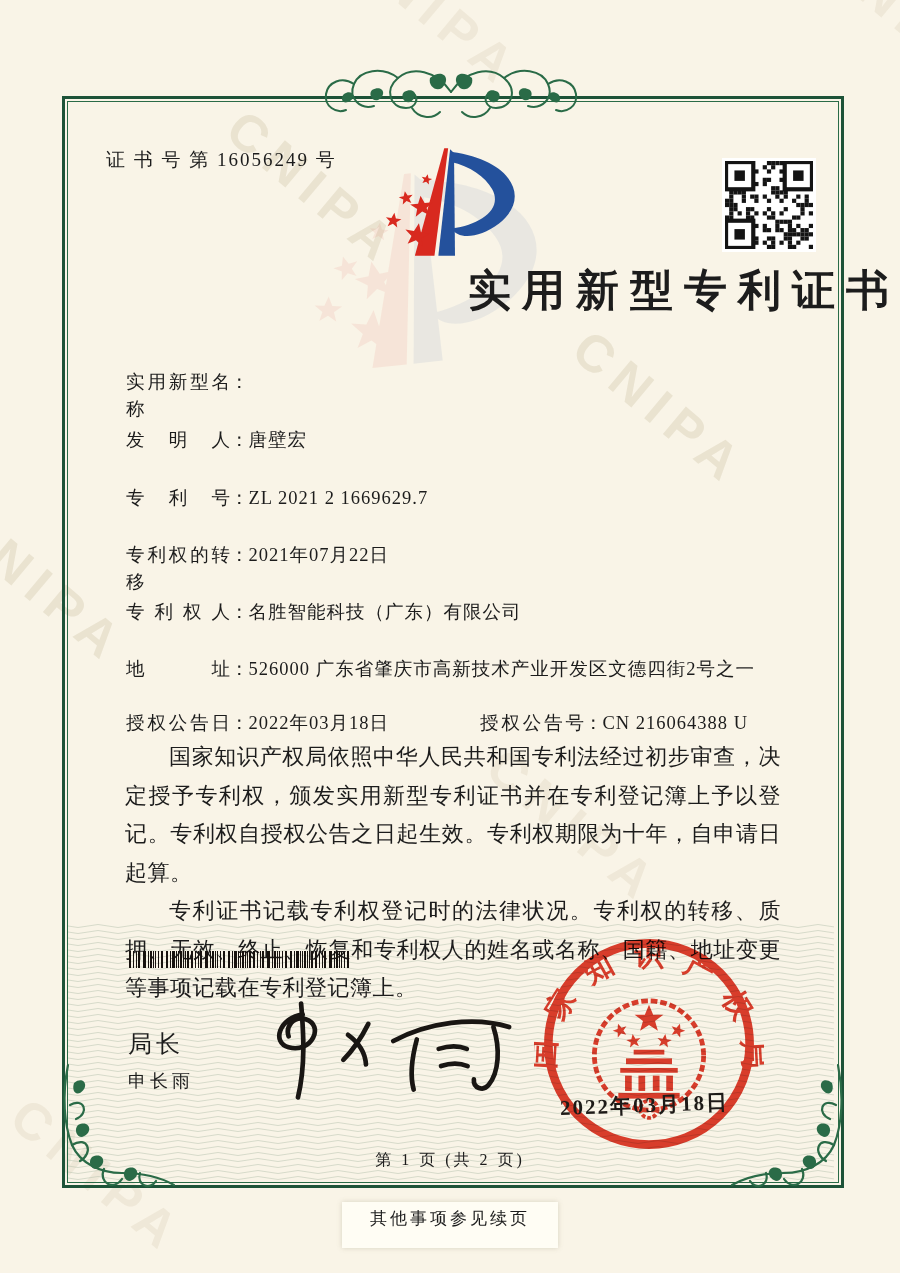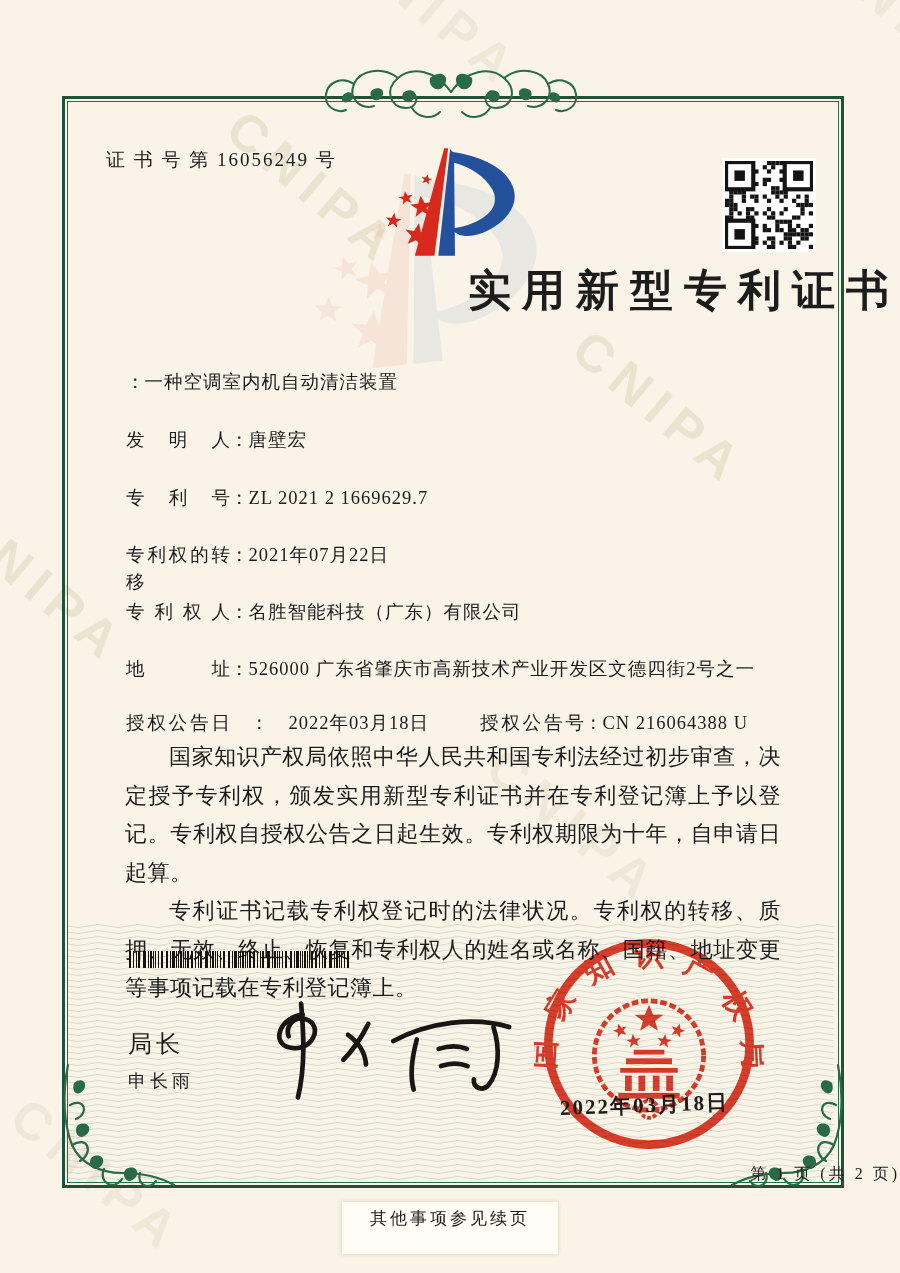--- a/index.html
+++ b/index.html
@@ -30,36 +30,36 @@
   .qr{position:absolute;left:722px;top:158px;width:94px;height:94px;background:#fff;padding:3px;box-sizing:border-box;}
   .qr svg{width:100%;height:100%;display:block;}
   .title{position:absolute;left:0;top:262px;width:100%;text-align:right;
          font-size:43px;font-weight:700;letter-spacing:11px;text-indent:11px;}
   
   .row{position:absolute;left:126px;width:664px;font-size:18.5px;line-height:27px;display:flex;}
   .flabel{display:inline-block;width:104px;text-align:justify;text-align-last:justify;flex:0 0 104px;}
   .colon{flex:0 0 auto;}
   .val{flex:1 1 auto;letter-spacing:1px;}
   .grant-right{position:absolute;left:354px;top:0;display:flex;width:300px;}
-  .row.grant{width:700px;gap:20px;}
+  .row.grant{width:700px;}
   
   .body-text{position:absolute;left:125px;top:738px;width:656px;font-size:22px;
              line-height:38.5px;text-align:justify;letter-spacing:.5px;}
   .body-text p{margin:0;text-indent:2em;}
   
   .barcode{position:absolute;left:127px;top:951px;width:228px;height:17px;}
   .officer-title{position:absolute;left:128px;top:1028px;font-size:24px;letter-spacing:4px;}
   .officer-name{position:absolute;left:128px;top:1069px;font-size:18px;letter-spacing:4px;}
   .signature{position:absolute;left:262px;top:988px;width:258px;height:128px;}
   .seal{position:absolute;left:534px;top:934px;width:230px;height:220px;mix-blend-mode:multiply;opacity:.95;}
   .seal-date{position:absolute;left:560px;top:1091px;font-size:21px;letter-spacing:2px;
              color:#1d1a17;transform:rotate(-2deg);font-weight:600;}
-  .page-num{position:absolute;left:0;top:1150px;width:100%;text-align:right;
-            font-size:16px;letter-spacing:3px;margin-top:14px;}
-  .cont-box{position:absolute;left:342px;top:1202px;width:216px;height:52px;line-height:34px;
+  .page-num{position:absolute;left:0;top:1150px;width:100%;text-align:center;
+            font-size:16px;letter-spacing:3px;}
+  .cont-box{position:absolute;left:342px;top:1202px;width:216px;height:46px;line-height:34px;
             background:#fffdf4;text-align:center;font-size:17px;letter-spacing:3px;
             box-shadow:0 0 5px rgba(120,110,80,.25);}
 </style>
 </head>
 <body>
 
 <svg width="0" height="0" style="position:absolute">
   <defs>
     <path id="st" d="M0,-10 L2.9,-3.1 10,-3.1 4.2,1.4 6.2,8.1 0,4.1 -6.2,8.1 -4.2,1.4 -10,-3.1 -2.9,-3.1 Z"></path>
     <symbol id="cnipa-logo" viewBox="0 0 190 116">
@@ -309,22 +309,22 @@
         <rect x="9" y="9" width="10" height="10" fill="#141414"></rect>
         <rect x="57" y="1" width="26" height="26" fill="none" stroke="#141414" stroke-width="4"></rect>
         <rect x="65" y="9" width="10" height="10" fill="#141414"></rect>
         <rect x="1" y="57" width="26" height="26" fill="none" stroke="#141414" stroke-width="4"></rect>
         <rect x="9" y="65" width="10" height="10" fill="#141414"></rect>
       </svg>
     </div>
   <div class="title">实用新型专利证书</div>
 
   <div class="row" style="top:369px">
-      <span class="colon">：</span>
-    <span class="val">一种空调室内机自动清洁装置</span>
+    <span class="flabel">实用新型名称</span>
+      <span class="colon">：</span>
   </div>
   <div class="row" style="top:427px">
     <span class="flabel">发明人</span>
       <span class="colon">：</span>
     <span class="val">唐壁宏</span>
   </div>
   <div class="row" style="top:485px">
     <span class="flabel">专利号</span>
       <span class="colon">：</span>
     <span class="val">ZL 2021 2 1669629.7</span>

